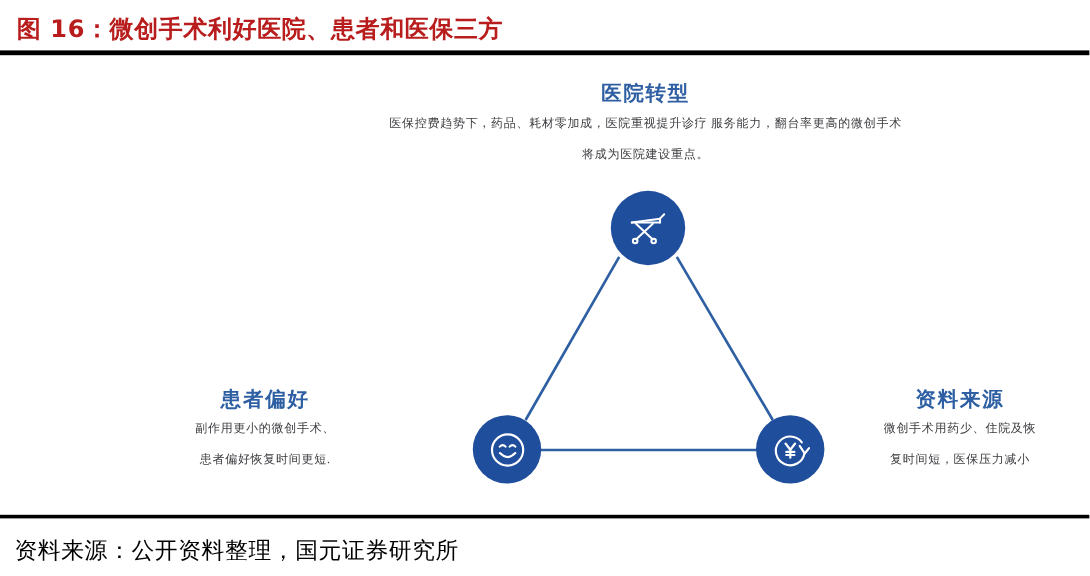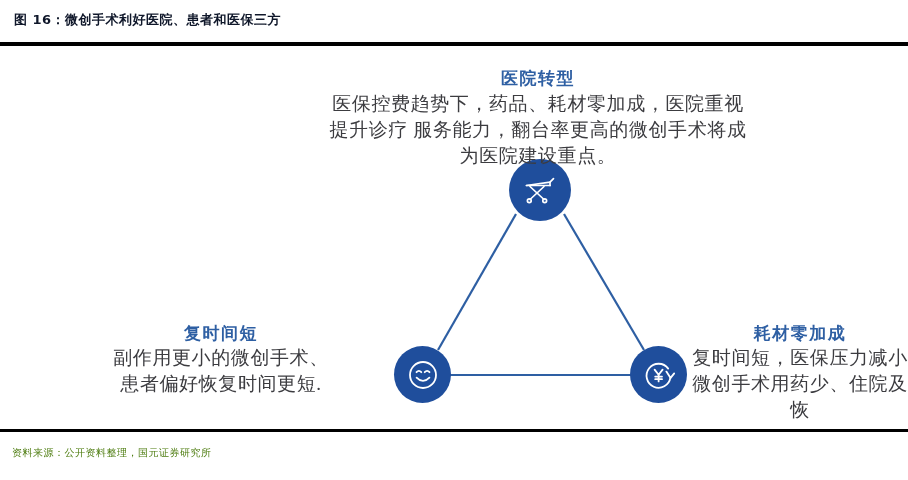--- a/index.html
+++ b/index.html
@@ -15,23 +15,23 @@
     overflow: hidden;
   }
 
   
   .fig-title {
     position: absolute;
     left: 14px;
     top: 11px;
     font-family: "DejaVu Sans", "Liberation Sans", sans-serif;
     font-weight: bold;
-    font-size: 13px;
+    font-size: 20px;
     letter-spacing: 0.5px;
-    color: #0f172a;
+    color: #b91c1c;
     white-space: nowrap;
   }
   .rule-top {
     position: absolute;
     left: 0;
     top: 42px;
     width: 908px;
     height: 4px;
     background: #000000;
   }
@@ -41,22 +41,22 @@
     top: 429px;
     width: 908px;
     height: 3px;
     background: #000000;
   }
   .source-note {
     position: absolute;
     left: 12px;
     top: 446px;
     font-family: "Liberation Serif", "DejaVu Serif", serif;
-    font-size: 10px;
-    color: #4d7c0f;
+    font-size: 19px;
+    color: #000000;
     letter-spacing: 0.5px;
     white-space: nowrap;
   }
 
   
   .diagram {
     position: absolute;
     left: 0;
     top: 47px;
     width: 908px;
@@ -90,21 +90,21 @@
   .block-head {
     font-family: "DejaVu Sans", "Liberation Sans", sans-serif;
     font-weight: bold;
     font-size: 17px;
     color: #2E5FA3;
     letter-spacing: 1.5px;
     line-height: 22px;
   }
   .block-body {
     font-family: "Liberation Serif", "DejaVu Serif", serif;
-    font-size: 19px;
+    font-size: 10px;
     color: #3C3C40;
     line-height: 26px;
     letter-spacing: 0.6px;
   }
 
   .block-top {
     position: absolute;
     left: 248px;
     top: 20px;
     width: 580px;
@@ -188,31 +188,31 @@
 
   <div class="block-top">
     <div class="block-head">医院转型</div>
     <div class="block-body">
       <span class="line">医保控费趋势下，药品、耗材零加成，医院重视提升诊疗</span>
       <span class="line">服务能力，翻台率更高的微创手术将成为医院建设重点。</span>
     </div>
   </div>
 
   <div class="block-left">
-    <div class="block-head">复时间短</div>
+    <div class="block-head">患者偏好</div>
     <div class="block-body">
       <span class="line">副作用更小的微创手术、</span>
       <span class="line">患者偏好恢复时间更短.</span>
     </div>
   </div>
 
   <div class="block-right">
-    <div class="block-head">耗材零加成</div>
+    <div class="block-head">资料来源</div>
     <div class="block-body">
+      <span class="line">微创手术用药少、住院及恢</span>
       <span class="line">复时间短，医保压力减小</span>
-      <span class="line">微创手术用药少、住院及恢</span>
     </div>
   </div>
 
 </div>
 
 <div class="rule-bottom"></div>
 <div class="source-note">资料来源：公开资料整理，国元证券研究所</div>
 
 </body></html>

